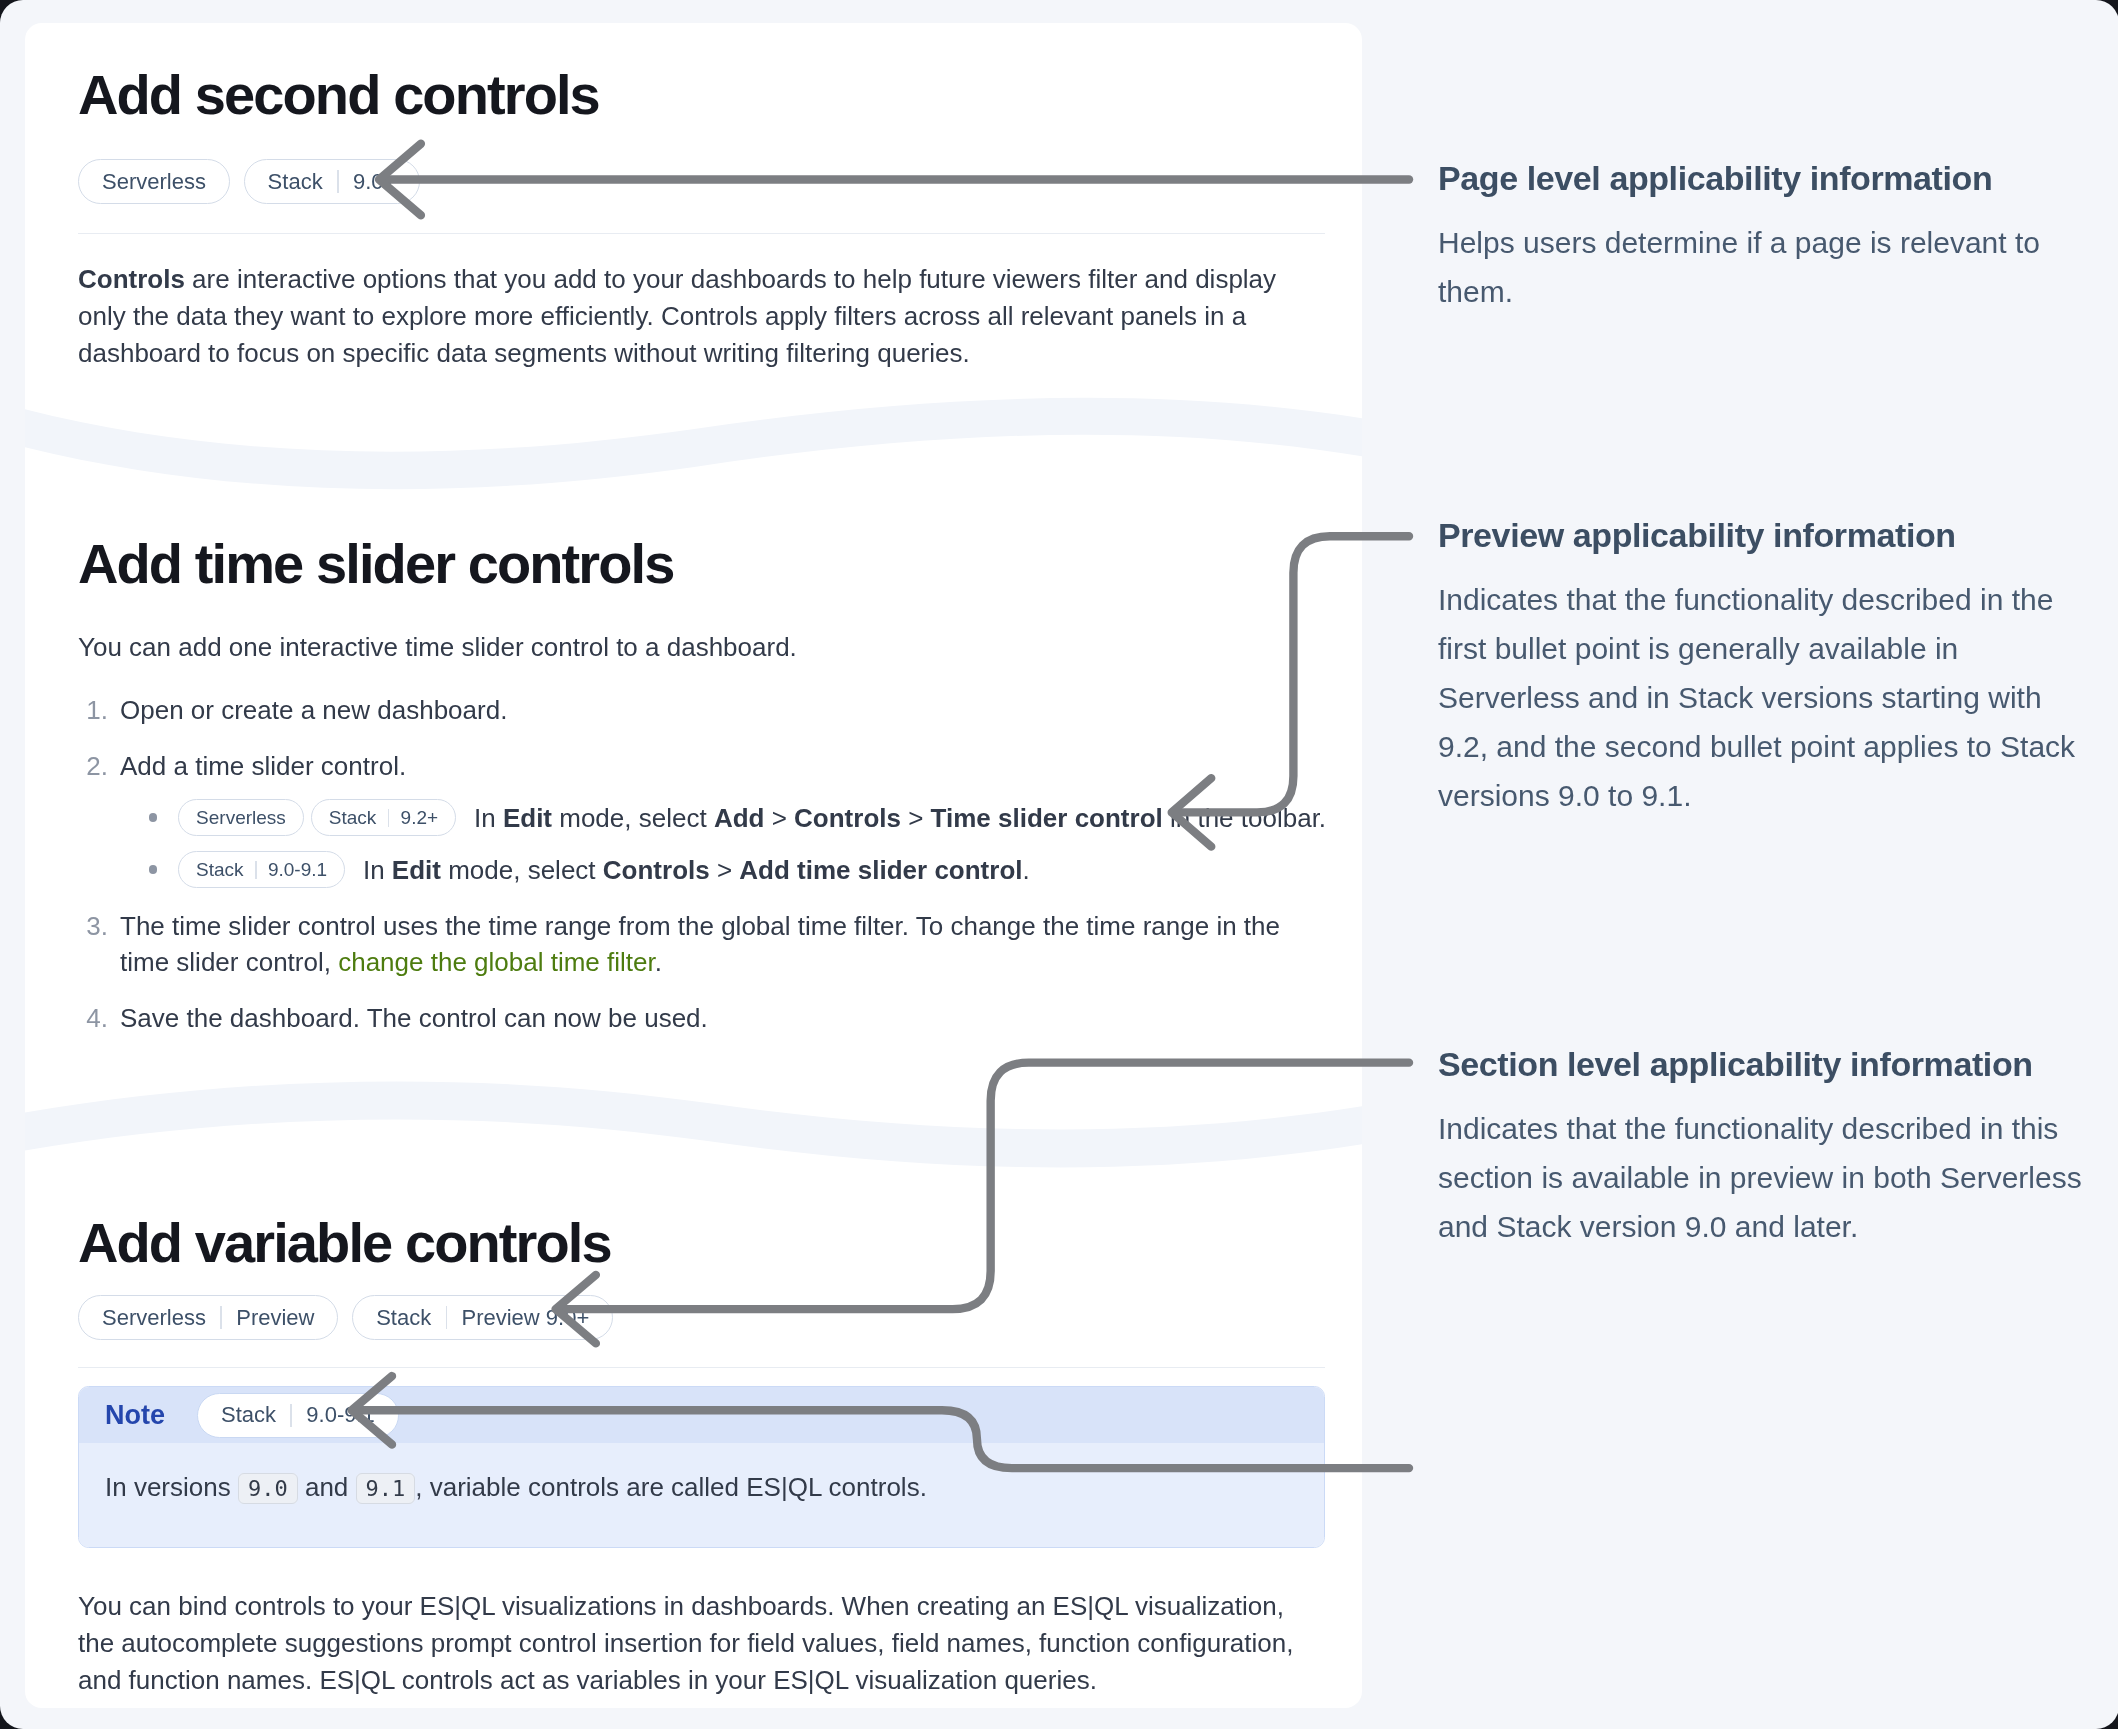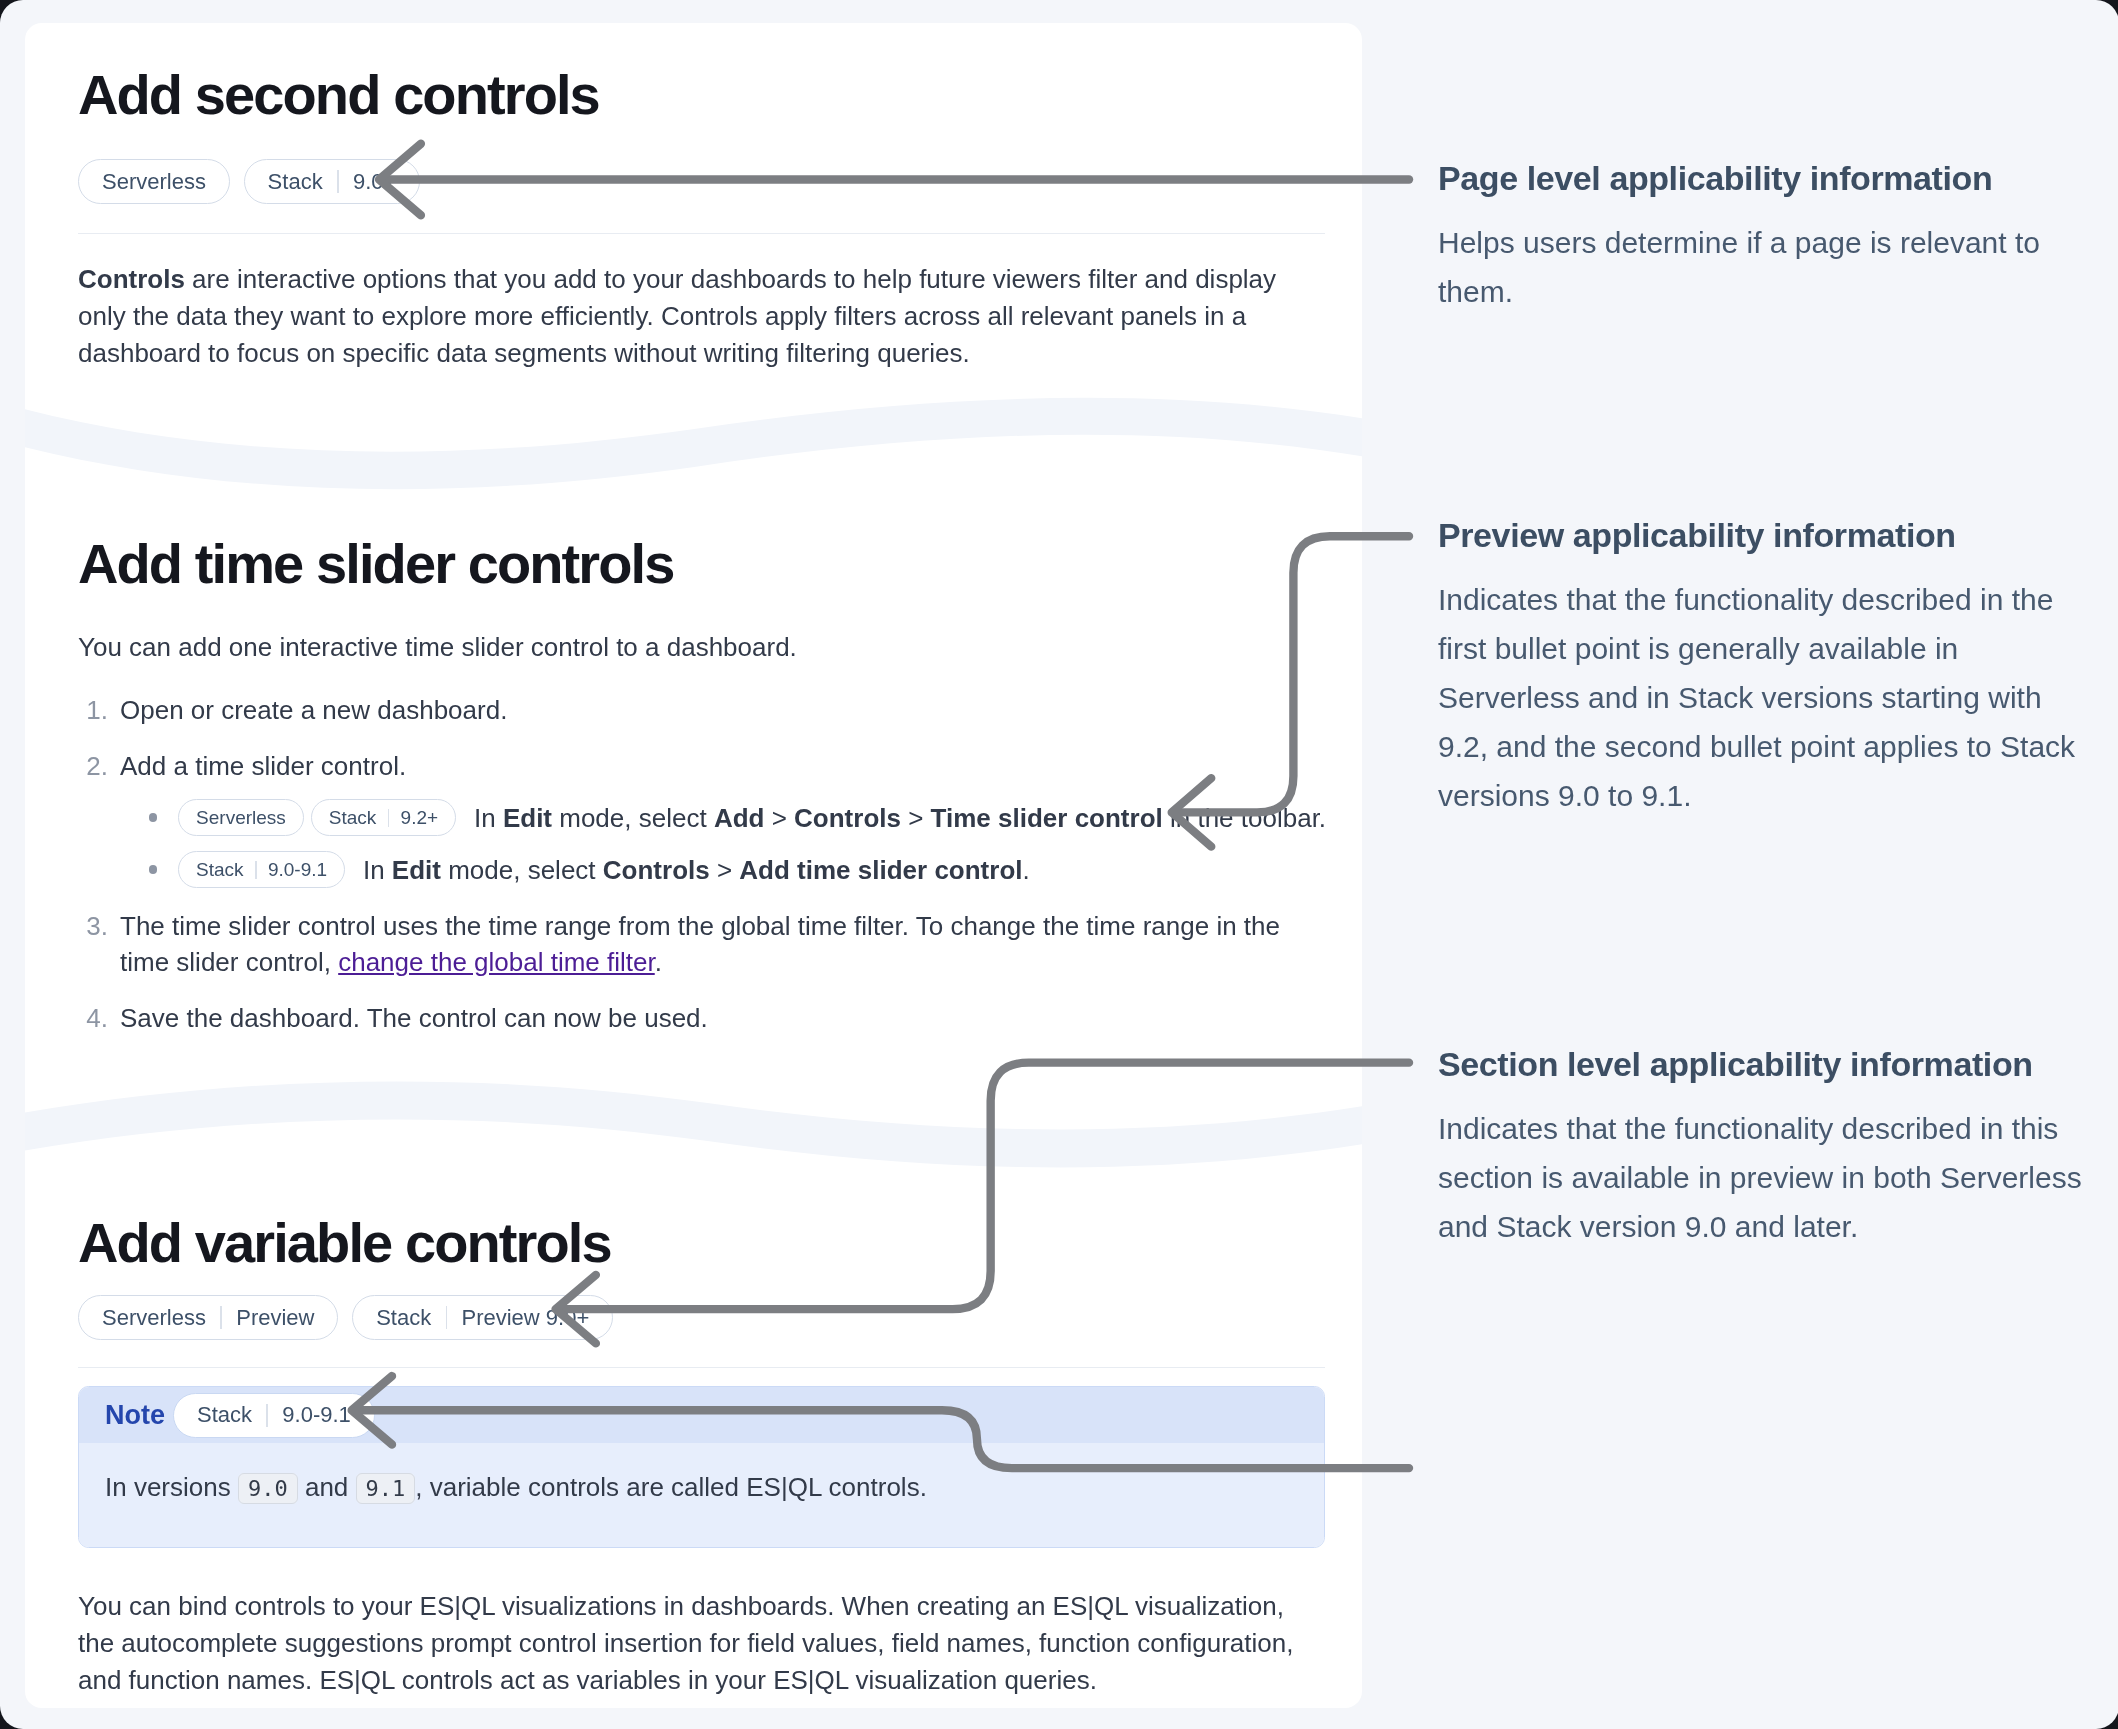--- a/index.html
+++ b/index.html
@@ -28,25 +28,25 @@
   .intro{font-size:26px;line-height:37px;color:#323a49;margin-top:33px;}
   .olist{margin-top:20px;}
   .step{display:flex;margin-top:20px;font-size:26px;line-height:36px;color:#323a49;}
   .step .num{color:#8d95a3;flex:none;margin-right:12px;min-width:30px;text-align:right;}
   .step-body{flex:1;}
   .bullets{margin:15px 0 0 29px;}
   .bullet{display:flex;align-items:center;margin-top:15px;}
   .dot{width:8.4px;height:8.4px;border-radius:50%;background:#8d95a3;margin-right:21px;flex:none;}
   .bullet .badge{margin-right:7.6px;}
   .bullet-text{margin-left:10.6px;white-space:nowrap;}
-  .doc-link{color:#4c1d95;text-decoration:underline;cursor:pointer;margin-top:44px;}
+  .doc-link{color:#4d7c0f;cursor:pointer;margin-top:44px;}
 
   
   .admon{margin-top:18px;border:1.5px solid #cbdaf6;border-radius:10.6px;overflow:hidden;}
-  .admon-head{background:#d8e3f9;display:flex;align-items:center;gap:8px;padding:6px 26px;height:56px;box-sizing:border-box;}
+  .admon-head{background:#d8e3f9;display:flex;align-items:center;gap:32px;padding:6px 26px;height:56px;box-sizing:border-box;}
   .note-label{color:#2446ad;font-weight:700;font-size:27px;}
   .admon-head .badge{border-color:#c9d8f2;}
   .admon-body{background:#e7eefc;padding:21px 26px 35px;font-size:26px;line-height:46px;color:#323a49;}
   .code{font-family:"DejaVu Sans Mono","Liberation Mono",monospace;font-size:22px;background:#edf0f5;border:1.5px solid #d6dbe3;border-radius:6px;padding:2.3px 9px;color:#333b49;}
 
   
   .annot{position:absolute;left:1438px;width:660px;}
   .annot-page{top:157px;}
   .annot-inline{top:514px;}
   .annot-section{top:1043px;}

